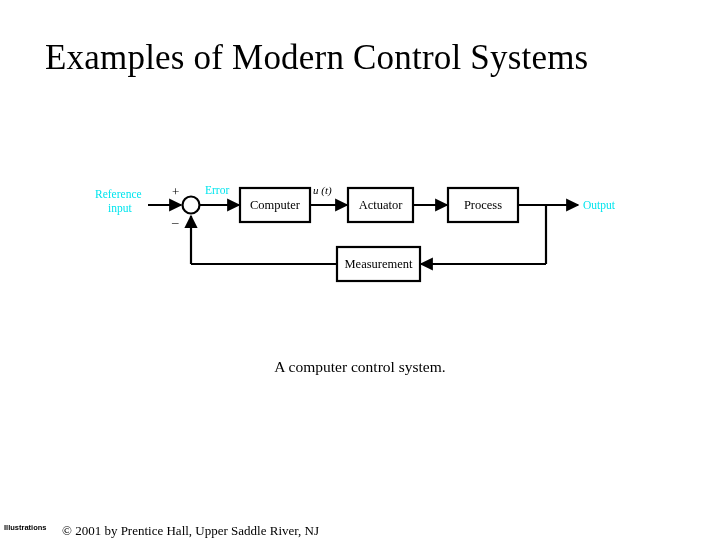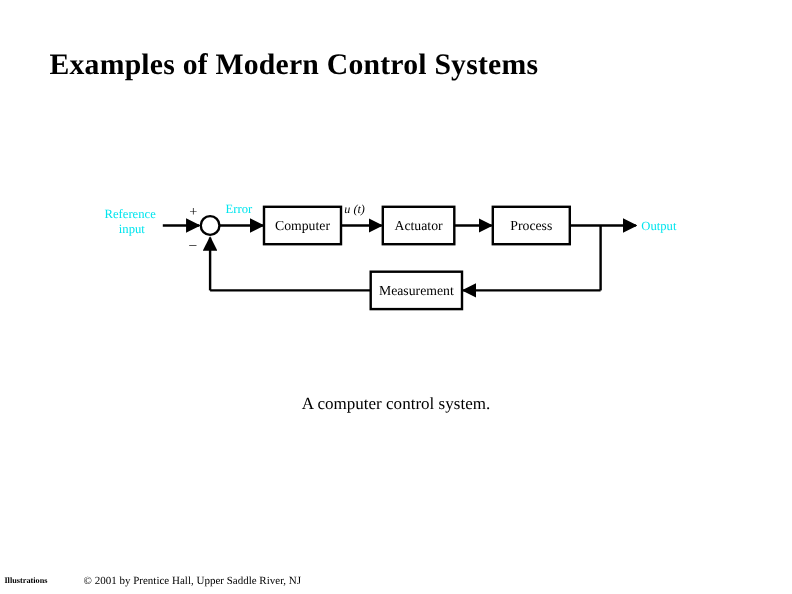--- a/index.html
+++ b/index.html
@@ -23,22 +23,22 @@
     background: #ffffff;
   }
 
   
   #slide-title {
     position: absolute;
     left: 45px;
     top: 42px;
     width: 630px;
     font-family: "Liberation Serif", serif;
-    font-weight: bold;
-    font-size: 27px;
+    font-weight: normal;
+    font-size: 35px;
     line-height: 32px;
     color: #000000;
     letter-spacing: 0.2px;
     white-space: nowrap;
   }
 
   
   #diagram {
     position: absolute;
     left: 0;
@@ -83,32 +83,32 @@
     position: absolute;
     left: 0;
     bottom: 3px;
     width: 720px;
     height: 14px;
   }
   #footer-left {
     position: absolute;
     left: 4px;
     top: 0;
-    font-family: Liberation Serif, serif;
+    font-family: Liberation Sans, sans-serif;
     font-weight: bold;
     font-size: 7.5px;
     color: #000000;
     white-space: nowrap;
   }
   #footer-copyright {
     position: absolute;
-    left: 58px;
+    left: 44px;
     top: 0;
     font-family: "Liberation Serif", serif;
-    font-size: 10px;
+    font-size: 13px;
     color: #000000;
     white-space: nowrap;
     padding-left: 18px;
   }
 </style>
 </head>
 <body>
 
 <div id="slide">
 

